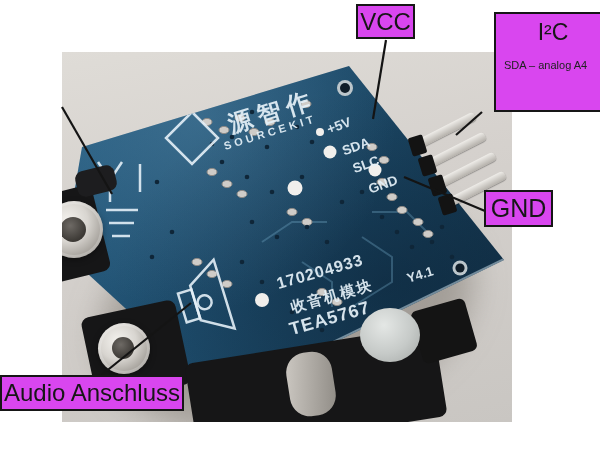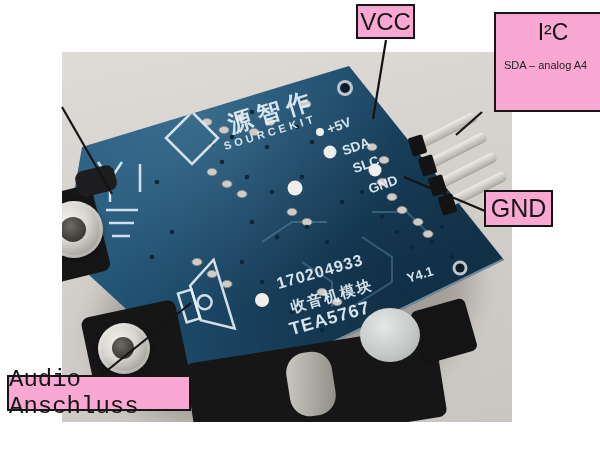--- a/index.html
+++ b/index.html
@@ -56,21 +56,21 @@
     position:absolute; border-radius:50%;
     background:radial-gradient(circle at 40% 32%, #e4e7e5 0%, #c6cac8 55%, #a3a7a5 100%);
   }
   .cyl{
     position:absolute; width:46px; height:64px; border-radius:20px;
     background:linear-gradient(100deg,#cdc9c3,#8f8b85); transform:rotate(-9deg);
   }
   .leader{position:absolute; inset:0; z-index:10; pointer-events:none;}
   .callout{
     position:absolute; display:flex; align-items:center; justify-content:center;
-    background:#f9a8d4; border:2px solid #161616; color:#161616; z-index:20;
+    background:#d946ef; border:2px solid #161616; color:#161616; z-index:20;
     box-sizing:border-box;
   }
   .callout-i2c{flex-direction:column; align-items:stretch; justify-content:flex-start; padding:3px 8px 6px 8px;}
   .i2c-title{text-align:center; font-size:23px; margin:2px 0 4px 0;}
   .i2c-line{text-align:left; font-size:11px; margin-top:9px; color:#222;}
 </style>
 </head>
 <body>
 
 <div class="page">
@@ -243,17 +243,17 @@
 
   <div class="callout callout-i2c" style="left:494px; top:12px; width:118px; height:100px;">
     <div class="i2c-title">I²C</div>
     <div class="i2c-line">SDA – analog A4</div>
   </div>
 
   <div class="callout" style="left:484px; top:190px; width:69px; height:37px; font-size:25px;">
     <span>GND</span>
   </div>
 
-  <div class="callout" style="left:7px; top:375px; width:184px; height:36px; font-size:24px;font-family:Liberation Mono, monospace;">
+  <div class="callout" style="left:0; top:375px; width:184px; height:36px; font-size:24px;">
     <span>Audio Anschluss</span>
   </div>
 
 </div>
 
 </body></html>

